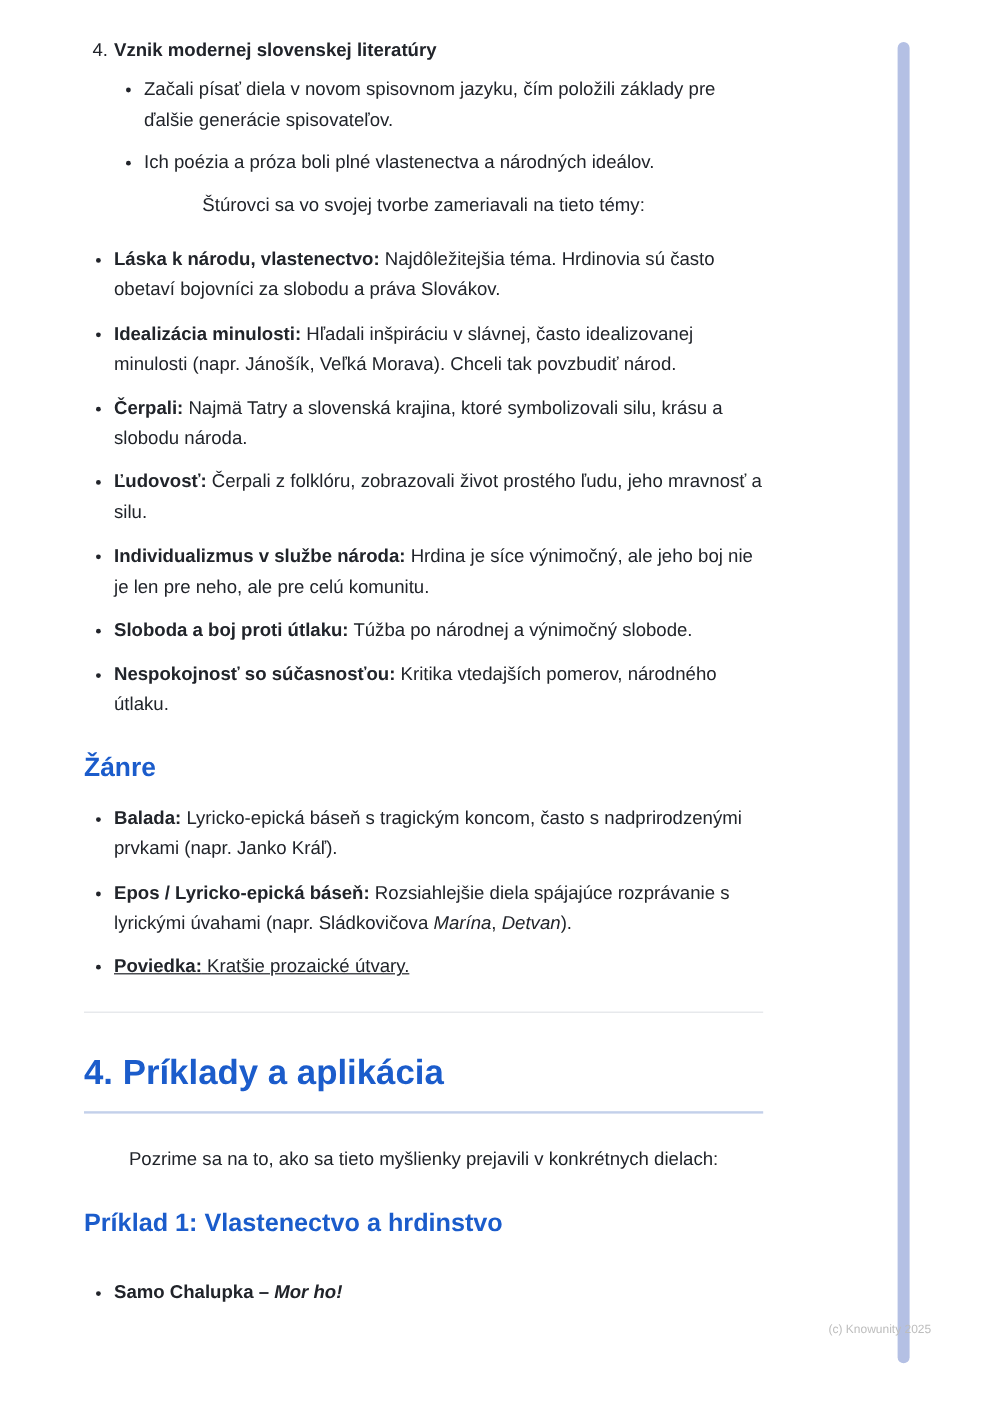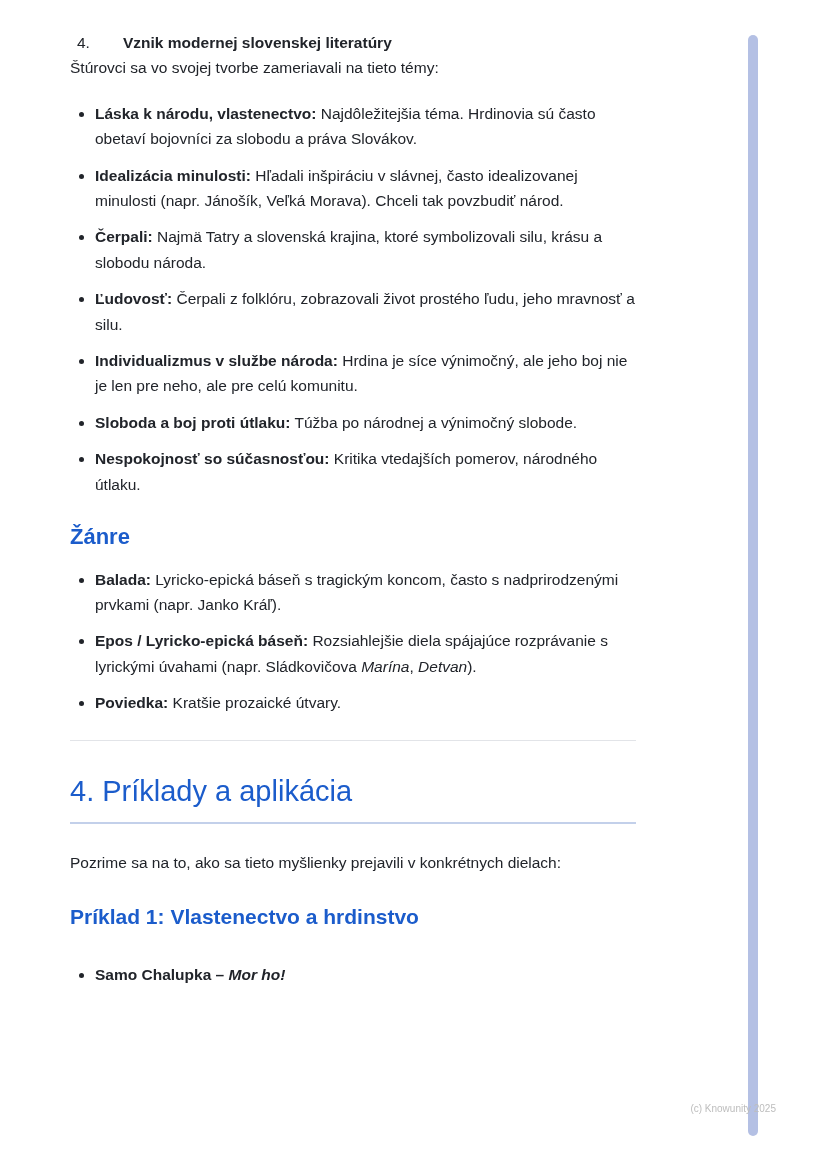--- a/index.html
+++ b/index.html
@@ -19,21 +19,21 @@
     width: 566px;
     font-size: 15.5px;
     line-height: 1.64;
   }
   strong { font-weight: 700; }
   em { font-style: italic; }
 
   
   .numbered-item { display: flex; align-items: flex-start; }
   .num-marker { width: 25px; flex: 0 0 25px; padding-left: 7px; }
-  .num-body { flex: 1; margin-left: 28px; }
+  .num-body { flex: 1; }
   .num-body ul { margin: 7px 0 0 0; padding-left: 25px; }
   .num-body li { margin-bottom: 10px; }
 
   h2 {
     color: #1b5ccb;
     font-size: 22px;
     line-height: 1.25;
     margin: 26px 0 16px 0;
     font-weight: 700;
   }
@@ -41,31 +41,31 @@
     color: #1b5ccb;
     font-size: 21px;
     line-height: 1.25;
     margin: 28px 0 32px 0;
     font-weight: 700;
   }
   h1 {
     color: #1b5ccb;
     font-size: 29px;
     line-height: 1.2;
-    font-weight: 400;
+    font-weight: 700;
     margin: 33px 0 0 0;
     padding-bottom: 14px;
     border-bottom: 2px solid #c3d0ea;
   }
-  p.lead { margin: 0 0 20px 0; }
+  p.lead { margin: 0 0 20px 0; text-align: center; }
   p.lead-after-h1 { margin: 26px 0 10px 0; }
 
   ul.bullet-list { margin: 0; padding-left: 25px; }
   ul.bullet-list > li { margin-bottom: 11px; }
-  ul.bullet-list.last-tight > li:last-child { margin-bottom: 0; }
+  ul.bullet-list.last-tight > li:last-child { margin-bottom: 0; text-decoration: underline; }
 
   hr.section-divider {
     border: none;
     border-top: 1px solid #e2e4e8;
     margin: 24px 0 0 0;
   }
 
   .scrollbar-thumb {
     position: absolute;
     left: 748px;
@@ -86,20 +86,24 @@
 </style>
 </head>
 <body>
 
 <div class="content">
 
   <div class="numbered-item">
     <span class="num-marker">4.</span>
     <div class="num-body">
       <p><strong>Vznik modernej slovenskej literatúry</strong></p>
+      <ul>
+        <li>Začali písať diela v novom spisovnom jazyku, čím položili základy pre ďalšie generácie spisovateľov.</li>
+        <li>Ich poézia a próza boli plné vlastenectva a národných ideálov.</li>
+      </ul>
     </div>
   </div>
 
   <p class="lead">Štúrovci sa vo svojej tvorbe zameriavali na tieto témy:</p>
   <ul class="bullet-list">
     <li>
       <strong>Láska k národu, vlastenectvo:</strong>
       <span>Najdôležitejšia téma. Hrdinovia sú často obetaví bojovníci za slobodu a práva Slovákov.</span>
     </li>
     <li>

